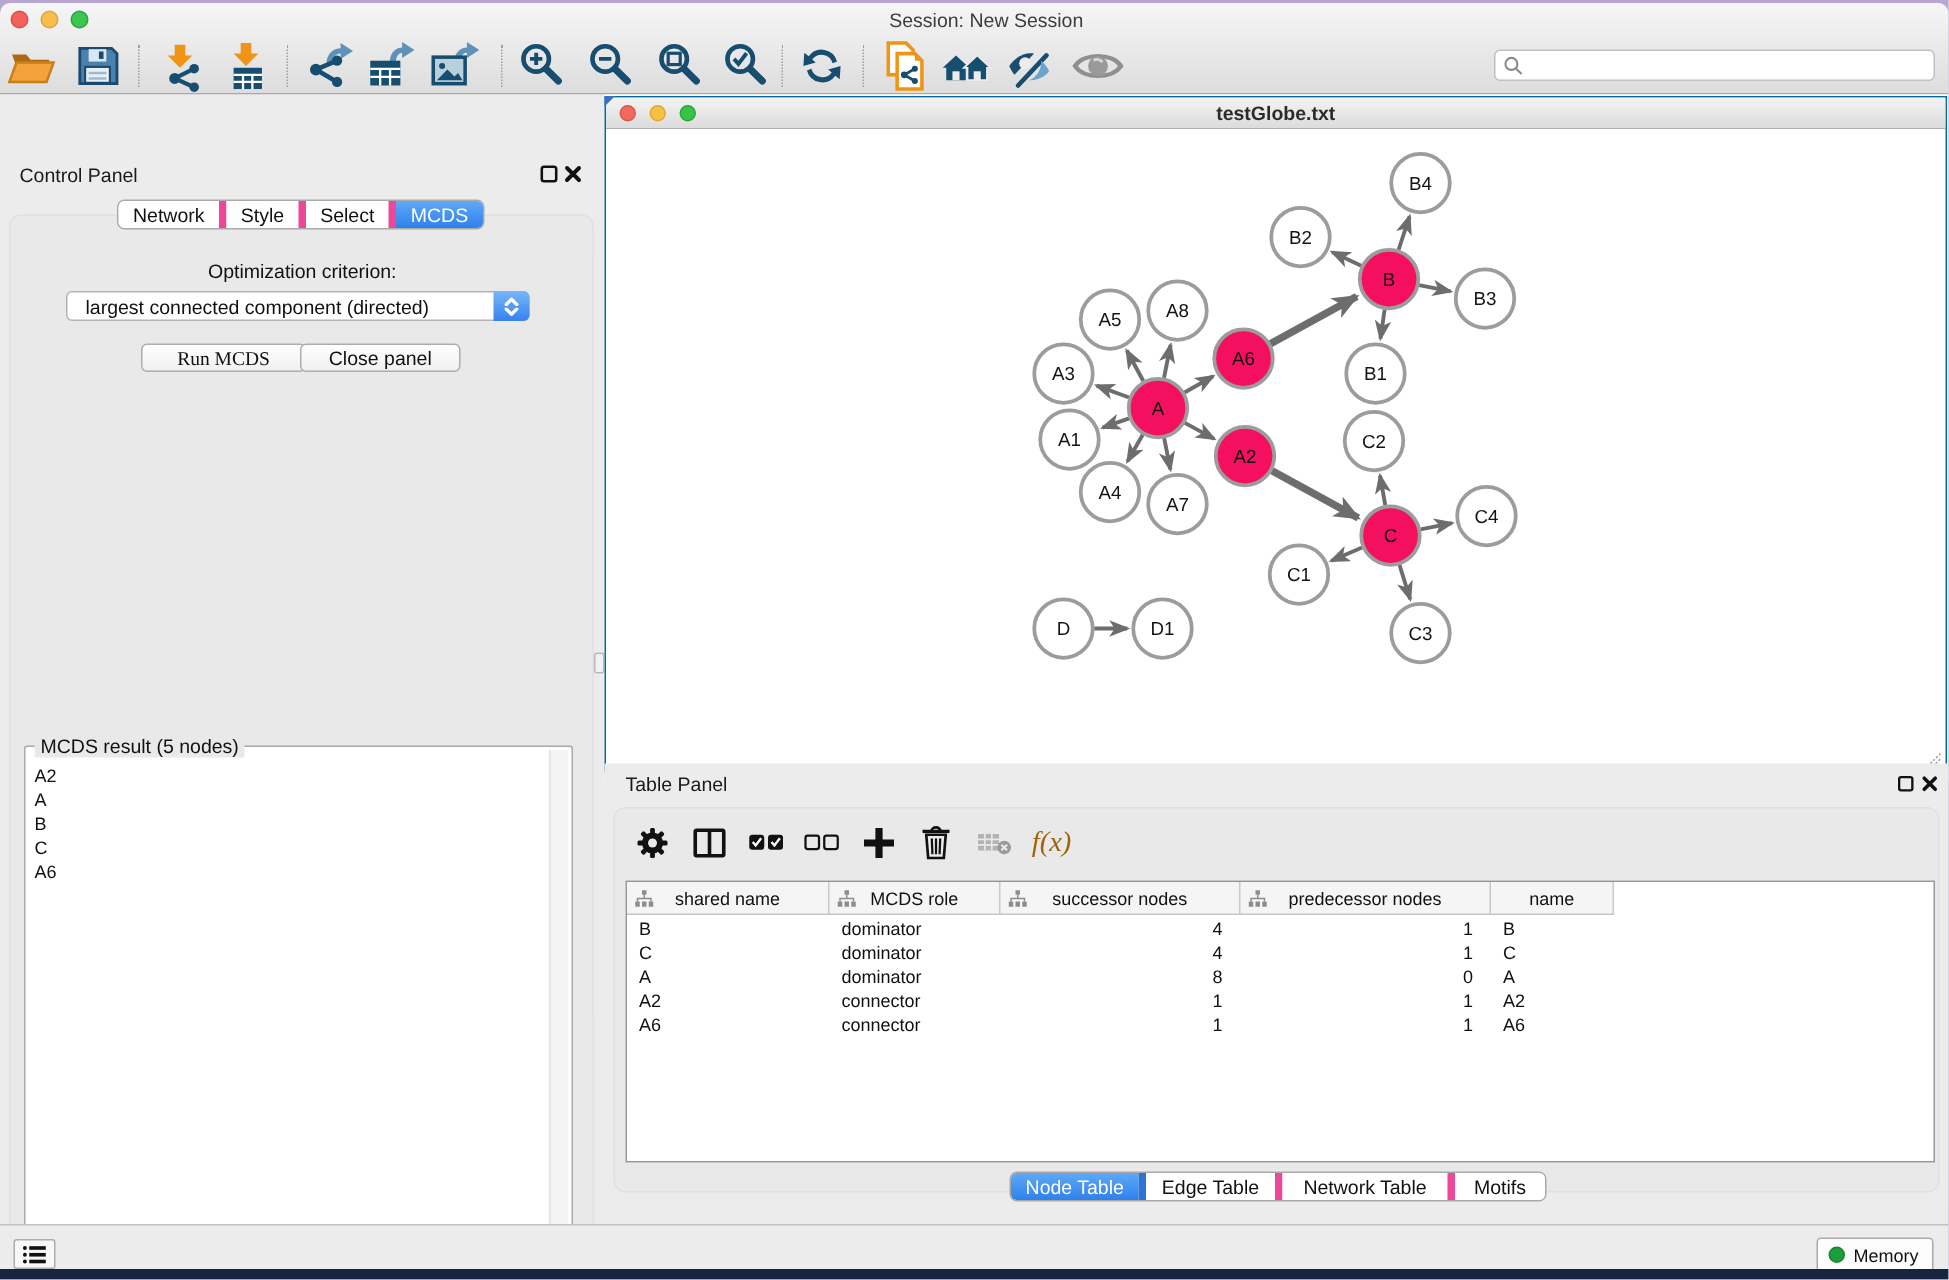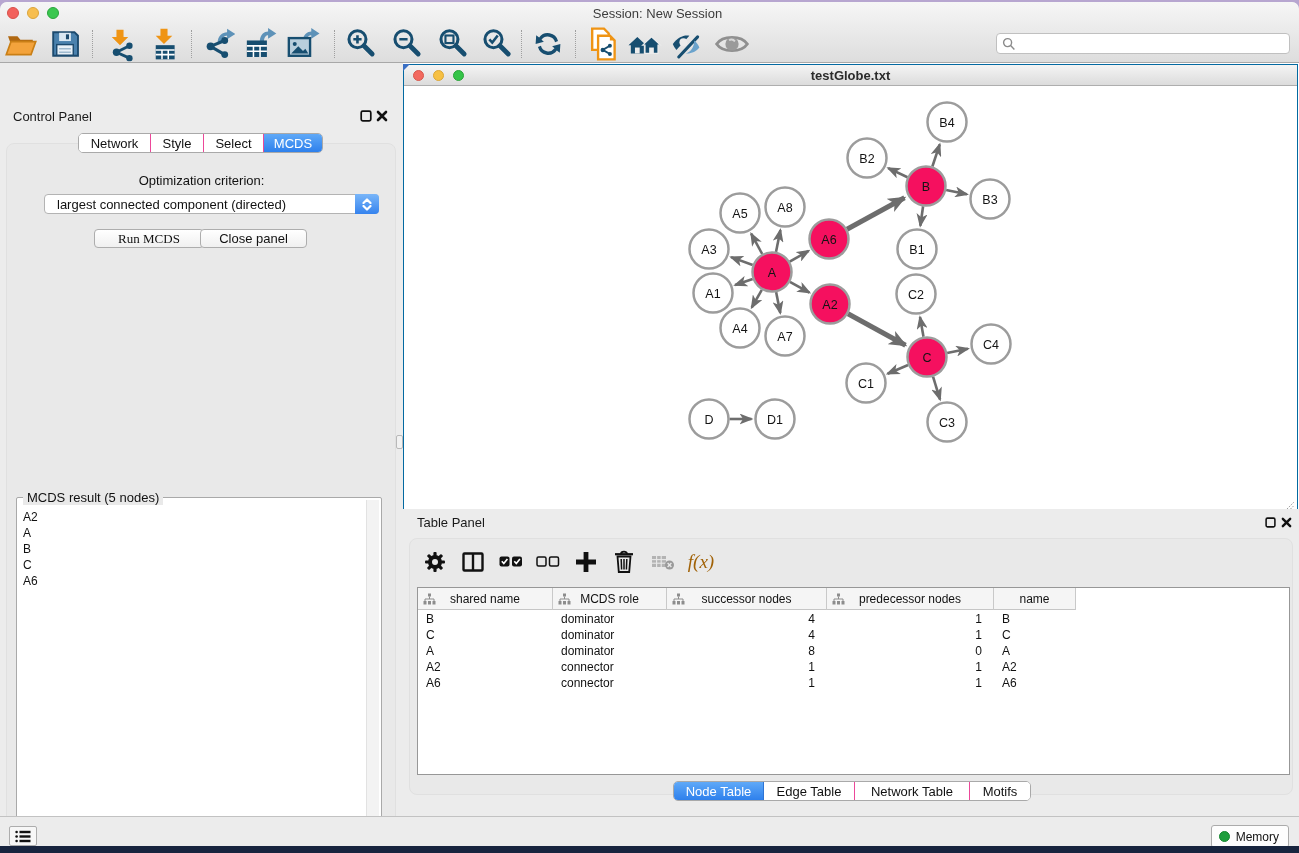--- a/index.html
+++ b/index.html
@@ -21,26 +21,26 @@
   #search-box { position:absolute; left:996px; top:31px; width:294px; height:21px; background:#fff;
     border:1px solid #c0c0c0; border-radius:4px; display:flex; align-items:center; padding-left:5px; }
   
   #control-panel { position:absolute; left:0; top:61px; width:403px; height:753px; background:#ececec;margin-top:36px; }
   #cp-title { position:absolute; left:13px; top:10px; font-size:13px; color:#1a1a1a; }
   .panel-float-btn, .panel-close-btn { position:absolute; top:11px; }
   #cp-inner { position:absolute; left:6px; top:44px; width:390px; height:698px; background:#e9e9e9;
     border:1px solid #e0e0e0; border-radius:8px; }
   .seg-bar { display:flex; position:absolute; height:20px; border:1px solid #a9a9a9; border-radius:5px; background:#fff; overflow:hidden; }
   .seg { flex:none; display:flex; align-items:center; justify-content:center; font-size:13px; color:#111;
-    border-right:1px solid #ec4899; background:#fff; }
+    border-right:5px solid #ec4899; background:#fff; }
   .seg:last-child { border-right:none; }
   .seg.active { background:linear-gradient(#5fa9f8, #2e80ec); color:#fff; border-right-color:#2e74d4; }
   #cp-tabs { left:78px; top:34px; }
   #opt-label { position:absolute; left:0; top:74px; width:100%; text-align:center; font-size:13px; color:#111; }
-  #criterion-select { position:absolute; left:44px; top:95px; width:335px; height:20px; background:#fff;
+  #criterion-select { position:absolute; left:44px; top:95px; width:309px; height:20px; background:#fff;
     border:1px solid #b3b3b3; border-radius:4px; display:flex; align-items:center;
     padding-left:12px; font-size:13px; color:#111; }
   #criterion-stepper { position:absolute; right:-1px; top:-1px; width:24px; height:20px; border-radius:0 4px 4px 0;
     background:linear-gradient(#79b6f9, #3583ee); display:flex; flex-direction:column; align-items:center; justify-content:center; gap:1px; }
   .mac-btn { position:absolute; top:130px; height:19px; background:linear-gradient(#ffffff,#f0f0f0);
     border:1px solid #adadad; border-radius:4px; font-size:13px; color:#111;
     display:flex; align-items:center; justify-content:center; }
   #run-btn  { left:94px;  width:110px;font-family:Liberation Serif, serif; }
   #close-btn{ left:200px; width:107px; }
   #result-group { position:absolute; left:16px; top:398px; width:366px; height:337px;

